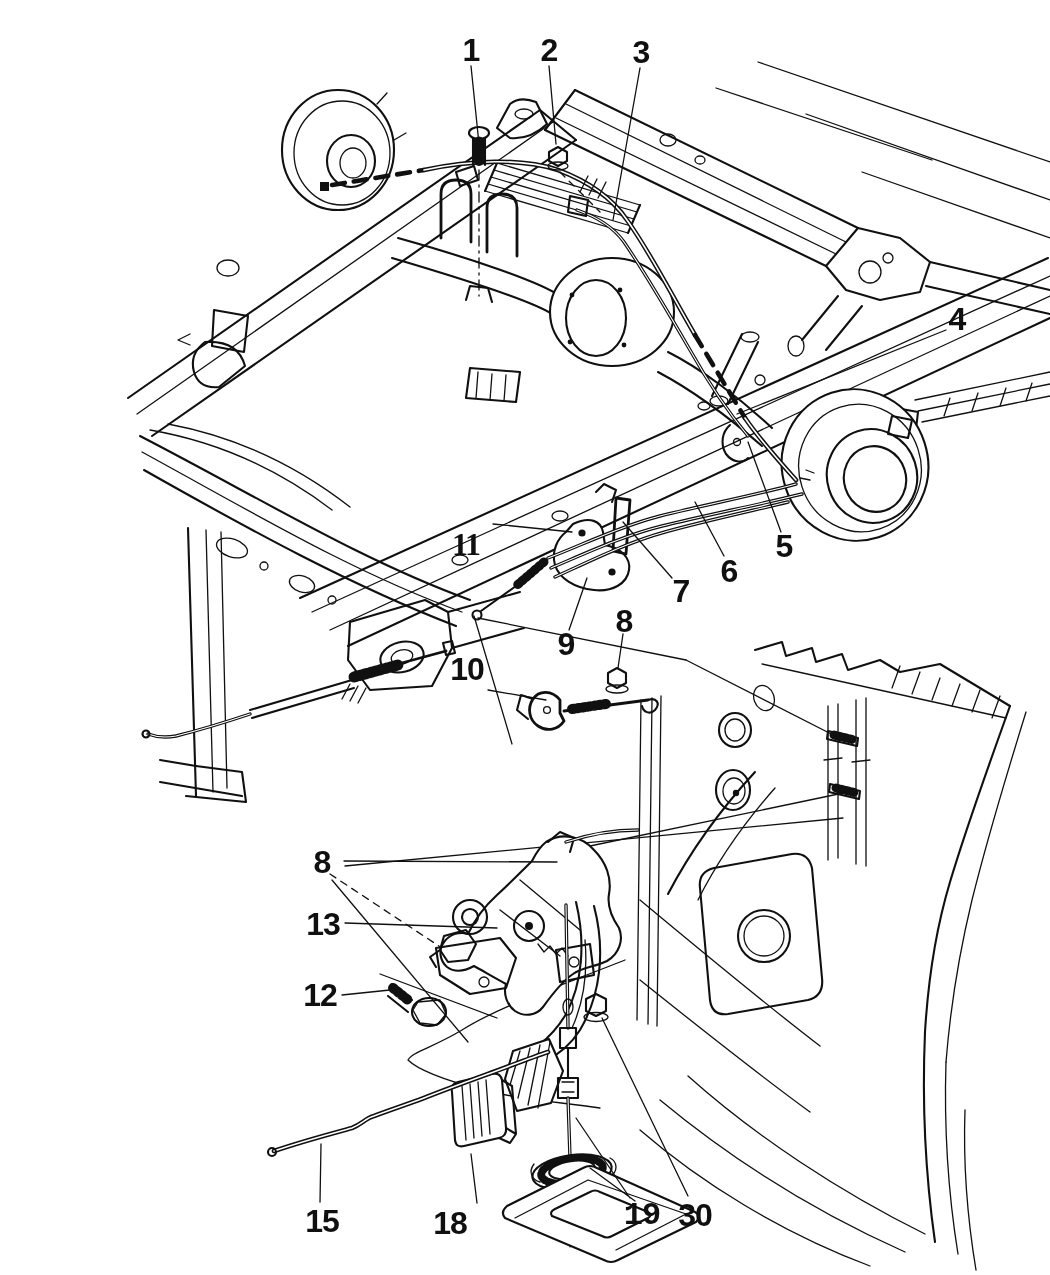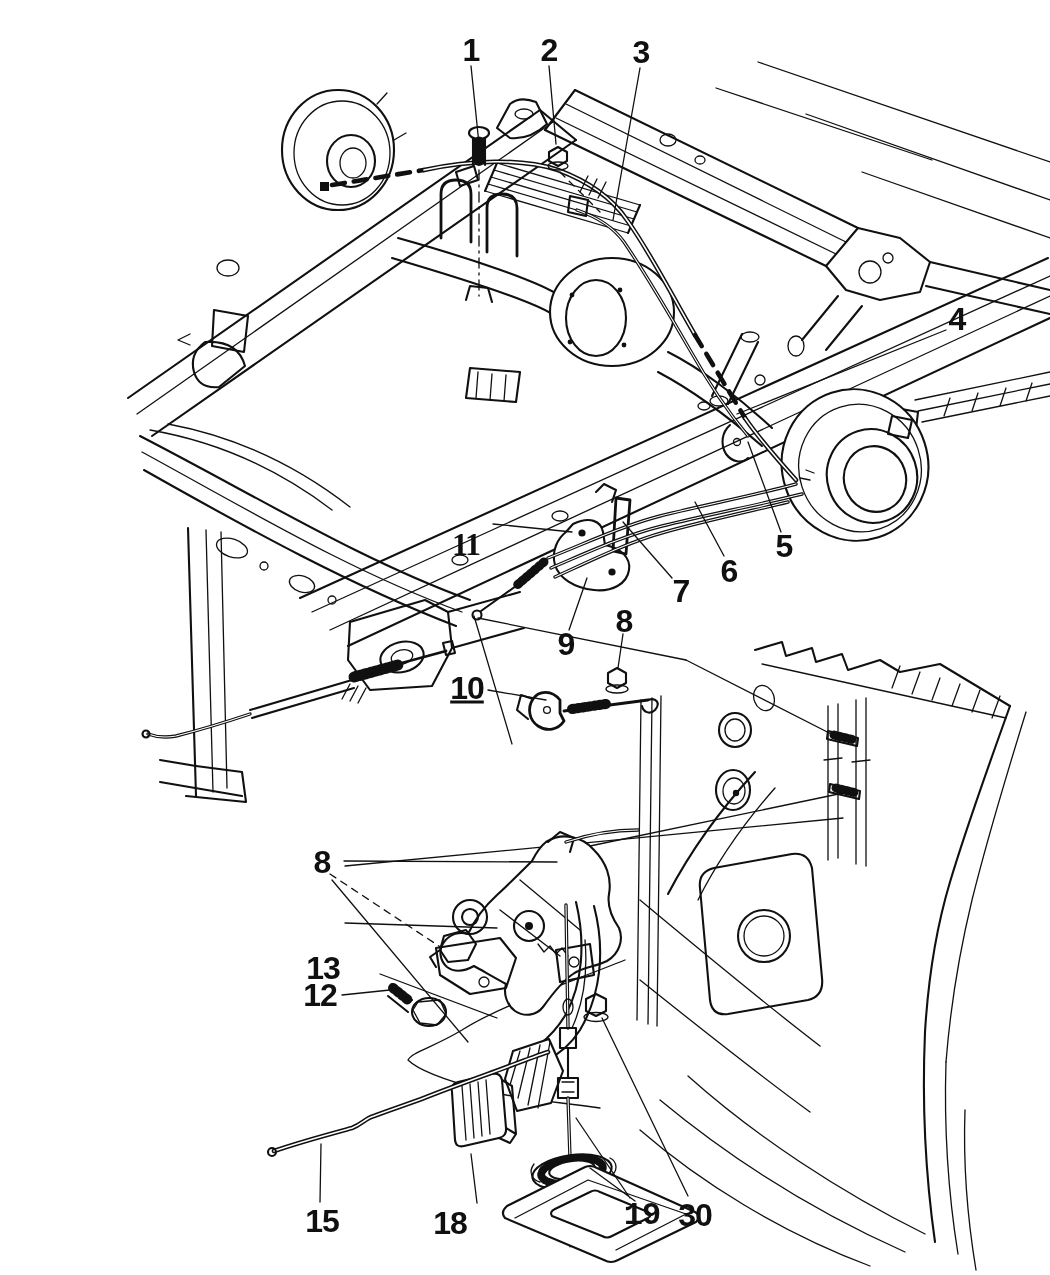--- a/index.html
+++ b/index.html
@@ -335,22 +335,22 @@
 
   <div class="callout" style="left: 471px; top: 50px;">1</div>
   <div class="callout" style="left: 549px; top: 50px;">2</div>
   <div class="callout" style="left: 641px; top: 52px;">3</div>
   <div class="callout" style="left: 957px; top: 319px;">4</div>
   <div class="callout" style="left: 784px; top: 546px;">5</div>
   <div class="callout" style="left: 729px; top: 571px;">6</div>
   <div class="callout" style="left: 681px; top: 591px;">7</div>
   <div class="callout" style="left: 624px; top: 621px;">8</div>
   <div class="callout" style="left: 566px; top: 644px;">9</div>
-  <div class="callout" style="left: 467px; top: 688px; text-decoration: underline;">10</div>
+  <div class="callout" style="left: 467px; top: 669px;">10</div>
   <div class="callout" style="left: 466px; top: 544px; font-family: Liberation Serif, serif;">11</div>
   <div class="callout" style="left: 322px; top: 862px;">8</div>
-  <div class="callout" style="left: 323px; top: 924px; margin-top: 44px;">13</div>
+  <div class="callout" style="left: 323px; top: 924px;">13</div>
   <div class="callout" style="left: 320px; top: 995px;">12</div>
   <div class="callout" style="left: 322px; top: 1221px;">15</div>
   <div class="callout" style="left: 450px; top: 1223px;">18</div>
   <div class="callout" style="left: 642px; top: 1215px; font-family: Liberation Mono, monospace;">19</div>
   <div class="callout" style="left: 695px; top: 1215px;">30</div>
 </div>
 
 </body></html>

